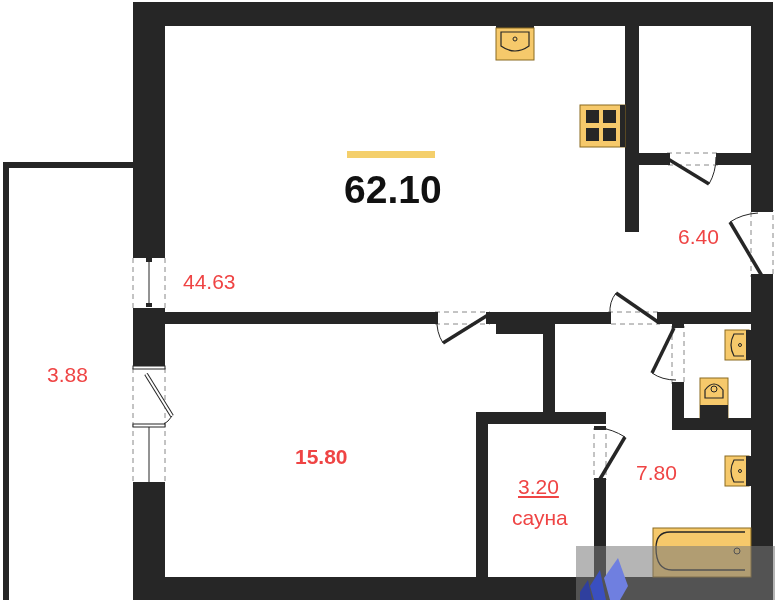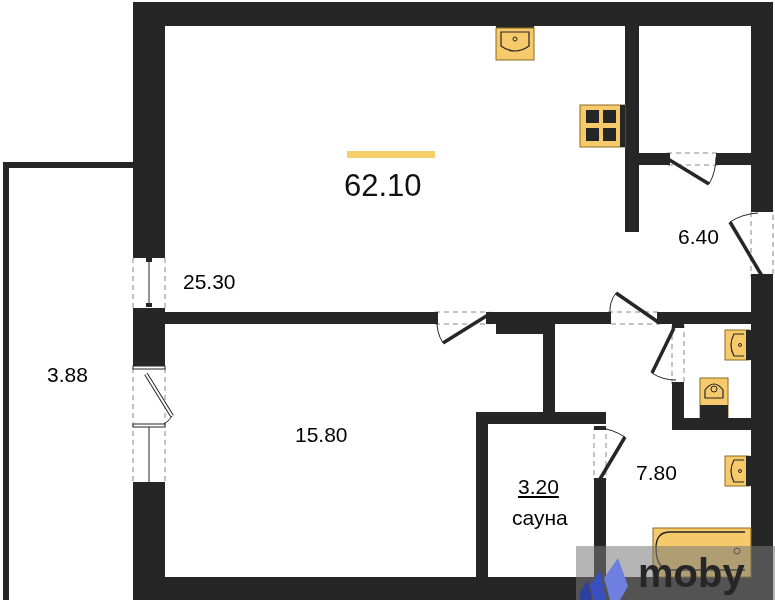--- a/index.html
+++ b/index.html
@@ -1,20 +1,20 @@
 <!DOCTYPE html>
 <html><head>
 <meta charset="utf-8">
 <style>
   html, body { margin: 0; padding: 0; background: #ffffff; }
   body { width: 775px; height: 600px; position: relative; overflow: hidden;
          font-family: "Liberation Sans", "DejaVu Sans", sans-serif; }
   #plan { position: absolute; left: 0; top: 0; }
-  .lbl { position: absolute; color: #000000; font-size: 21px; line-height: 1; white-space: nowrap; }
-  .total { position: absolute; left: 344px; top: 168px; font-size: 31px; font-weight: normal; color: #111; }
+  .lbl { position: absolute; color: #ef4444; font-size: 21px; line-height: 1; white-space: nowrap; }
+  .total { position: absolute; left: 344px; top: 168px; font-size: 39px; font-weight: bold; color: #111; }
   .total-bar { position: absolute; left: 347px; top: 151px; width: 88px; height: 7px; background: #f4cf6b; }
   .logo { position: absolute; left: 576px; top: 546px; width: 199px; height: 54px;
           background: rgba(120,120,120,0.55); display: flex; align-items: center; }
   .logo-text { font-size: 40px; font-weight: bold; color: #262626; margin-left: 62px; letter-spacing: 0px; }
 </style>
 </head>
 <body>
 
 <svg id="plan" width="775" height="600" viewBox="0 0 775 600" xmlns="http://www.w3.org/2000/svg">
 
@@ -151,28 +151,27 @@
   <g>
     <rect x="653" y="528" width="98" height="49" fill="#f6c96b" stroke="#8a6a20" stroke-width="1"></rect>
     <path d="M745 532 L670 532 Q 656 532 656 548 Q 656 570 672 570 L745 570" fill="none" stroke="#262626" stroke-width="1.3"></path>
     <circle cx="737" cy="551" r="3" fill="none" stroke="#262626"></circle>
   </g>
 </svg>
 
 <div class="total-bar"></div>
 <div class="total">62.10</div>
 
-<div class="lbl" style="left:183px; top:271px;">25.30</div>
+<div class="lbl" style="left:183px; top:271px;">44.63</div>
 <div class="lbl" style="left:678px; top:226px;">6.40</div>
-<div class="lbl" style="left:295px; top:424px;">15.80</div>
+<div class="lbl" style="left:295px; top:446px;font-weight:bold;">15.80</div>
 <div class="lbl" style="left:47px; top:364px;">3.88</div>
 <div class="lbl" style="left:518px; top:476px;text-decoration:underline;">3.20</div>
 <div class="lbl" style="left:512px; top:507px;">сауна</div>
 <div class="lbl" style="left:636px; top:462px;">7.80</div>
 
 <div class="logo">
   <svg width="62" height="54" viewBox="0 0 62 54" style="position:absolute; left:0; top:0;">
     <polygon points="4,46 12,34 16,54 4,54" fill="#2f3f9e"></polygon>
     <polygon points="14,40 24,24 30,54 18,54" fill="#3a4fc0"></polygon>
     <polygon points="28,32 42,12 52,40 44,54 34,54" fill="#6f7fe0"></polygon>
   </svg>
-  <span class="logo-text">moby</span>
 </div>
 
 </body></html>

